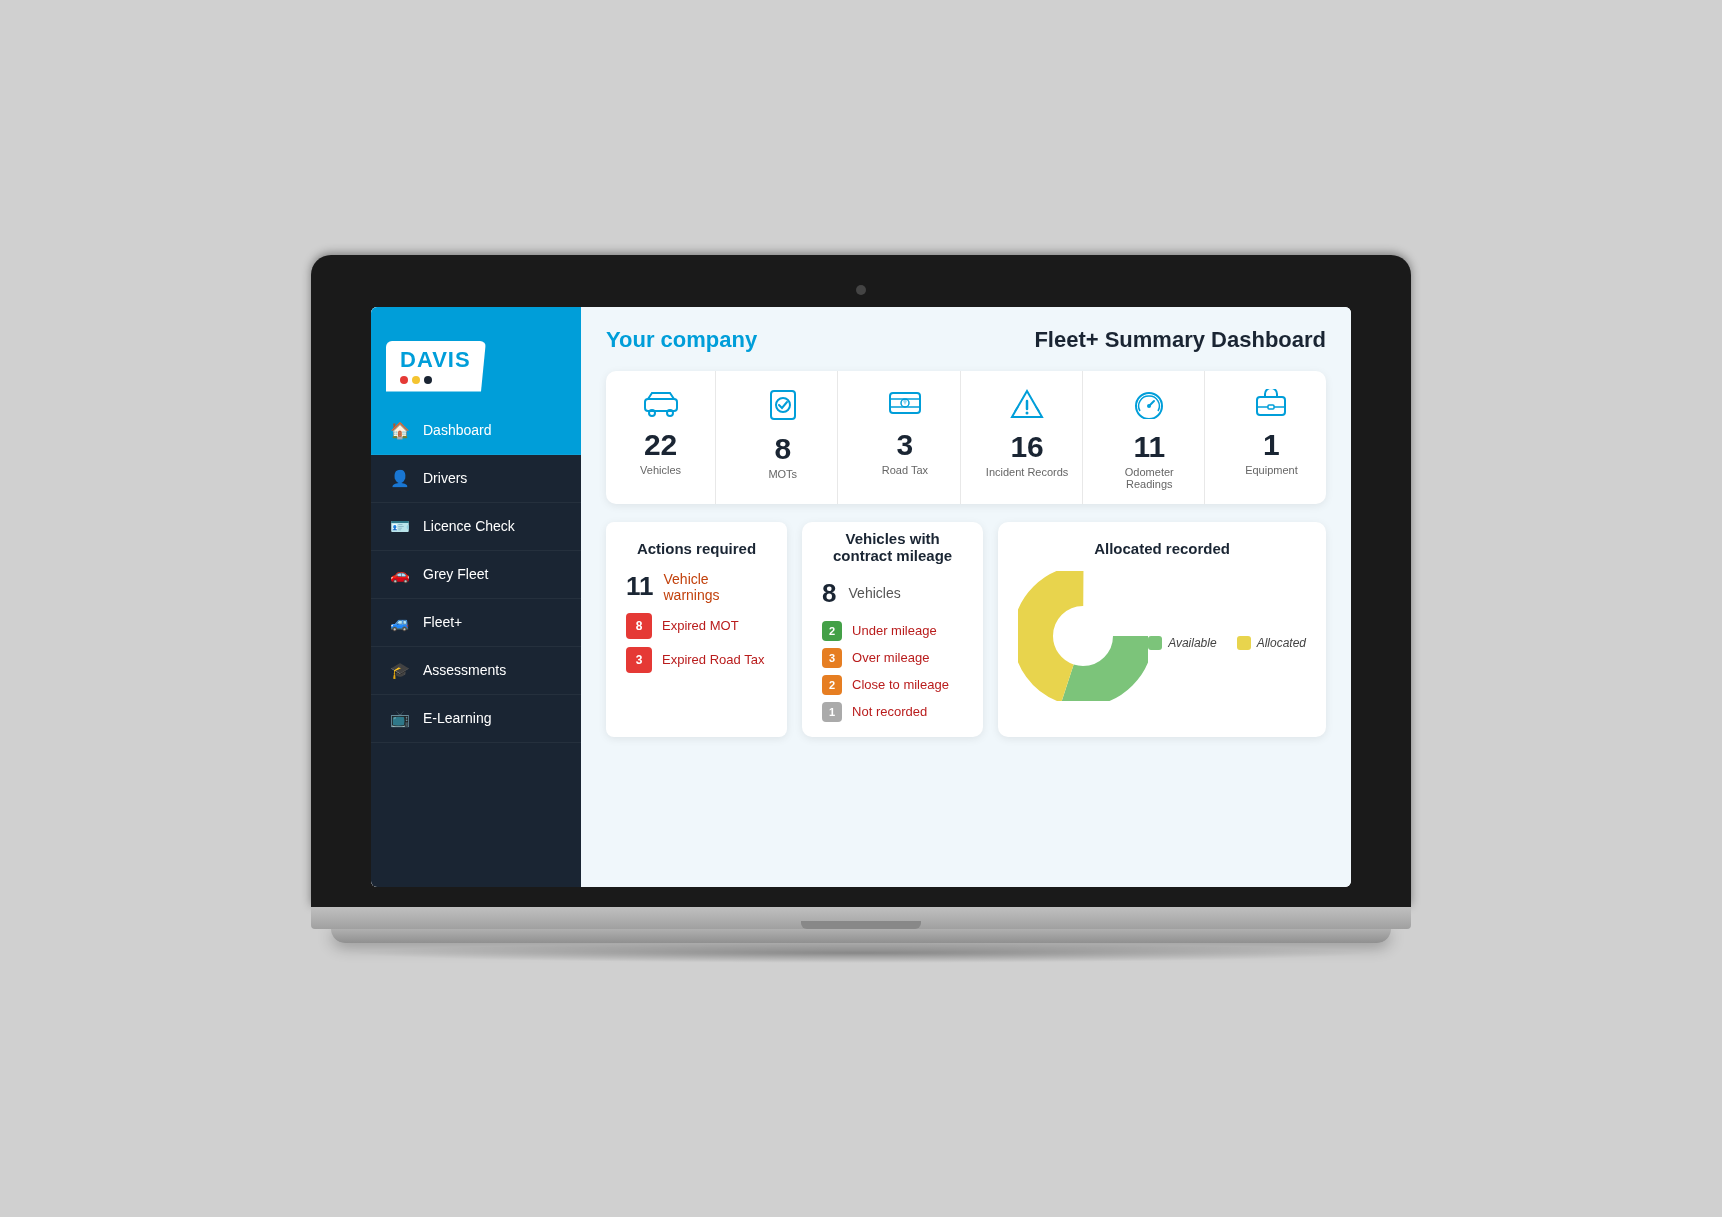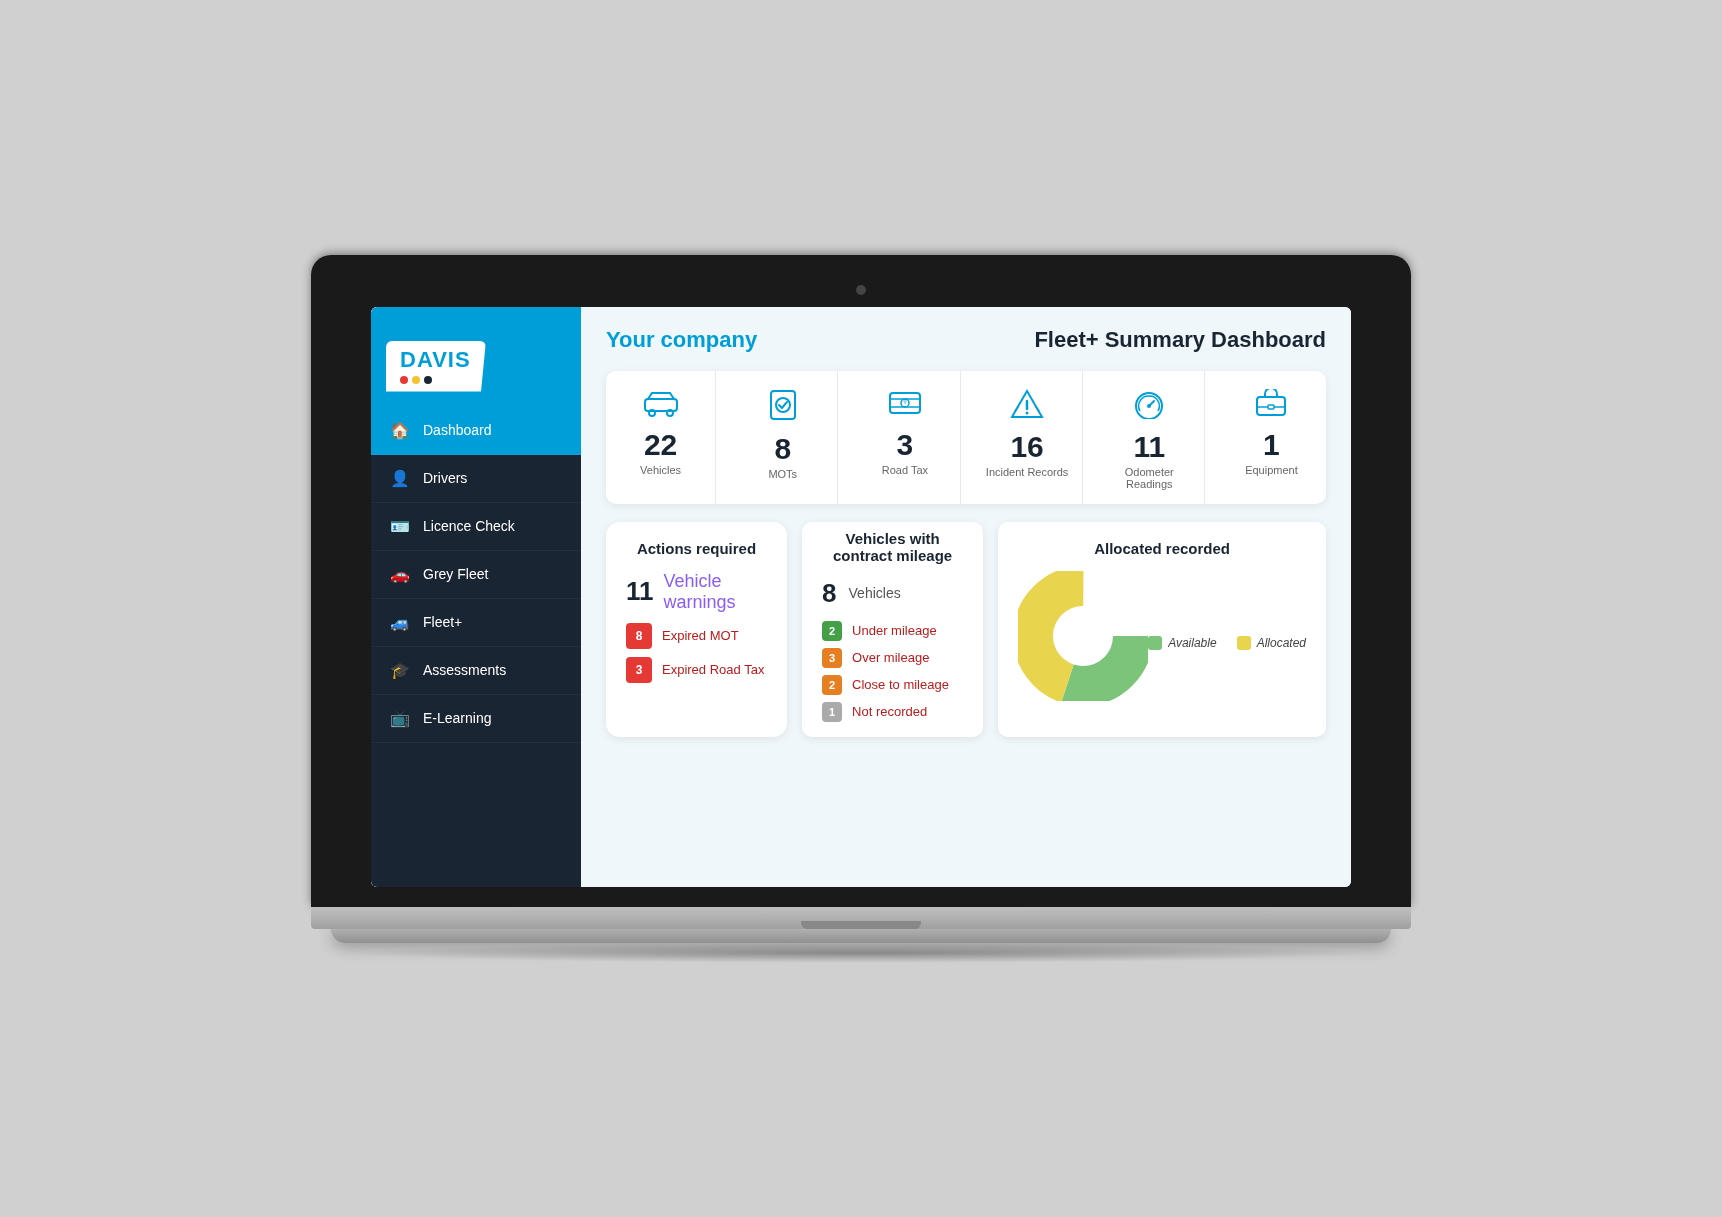--- a/index.html
+++ b/index.html
@@ -183,21 +183,21 @@
       font-weight: 500;
     }
 
     .bottom-row {
       display: flex;
       gap: 15px;
     }
 
     .action-card {
       background: white;
-      border-radius: 14px;
+      border-radius: 8px;
       padding: 18px 20px;
       flex: 1.1;
       box-shadow: 0 2px 8px rgba(0,0,0,0.08);
     }
 
     .mileage-card {
       background: white;
       border-radius: 10px;
       padding: 8px 20px;
       flex: 1.1;
@@ -227,22 +227,22 @@
       margin-bottom: 10px;
     }
 
     .warning-count {
       font-size: 26px;
       font-weight: 900;
       color: #1a2533;
     }
 
     .warning-label {
-      font-size: 18px;
-      color: #8b5cf6;
+      font-size: 14px;
+      color: #c2410c;
       font-weight: 500;
     }
 
     .warning-detail {
       display: flex;
       align-items: center;
       gap: 10px;
       margin-bottom: 8px;
     }
 

